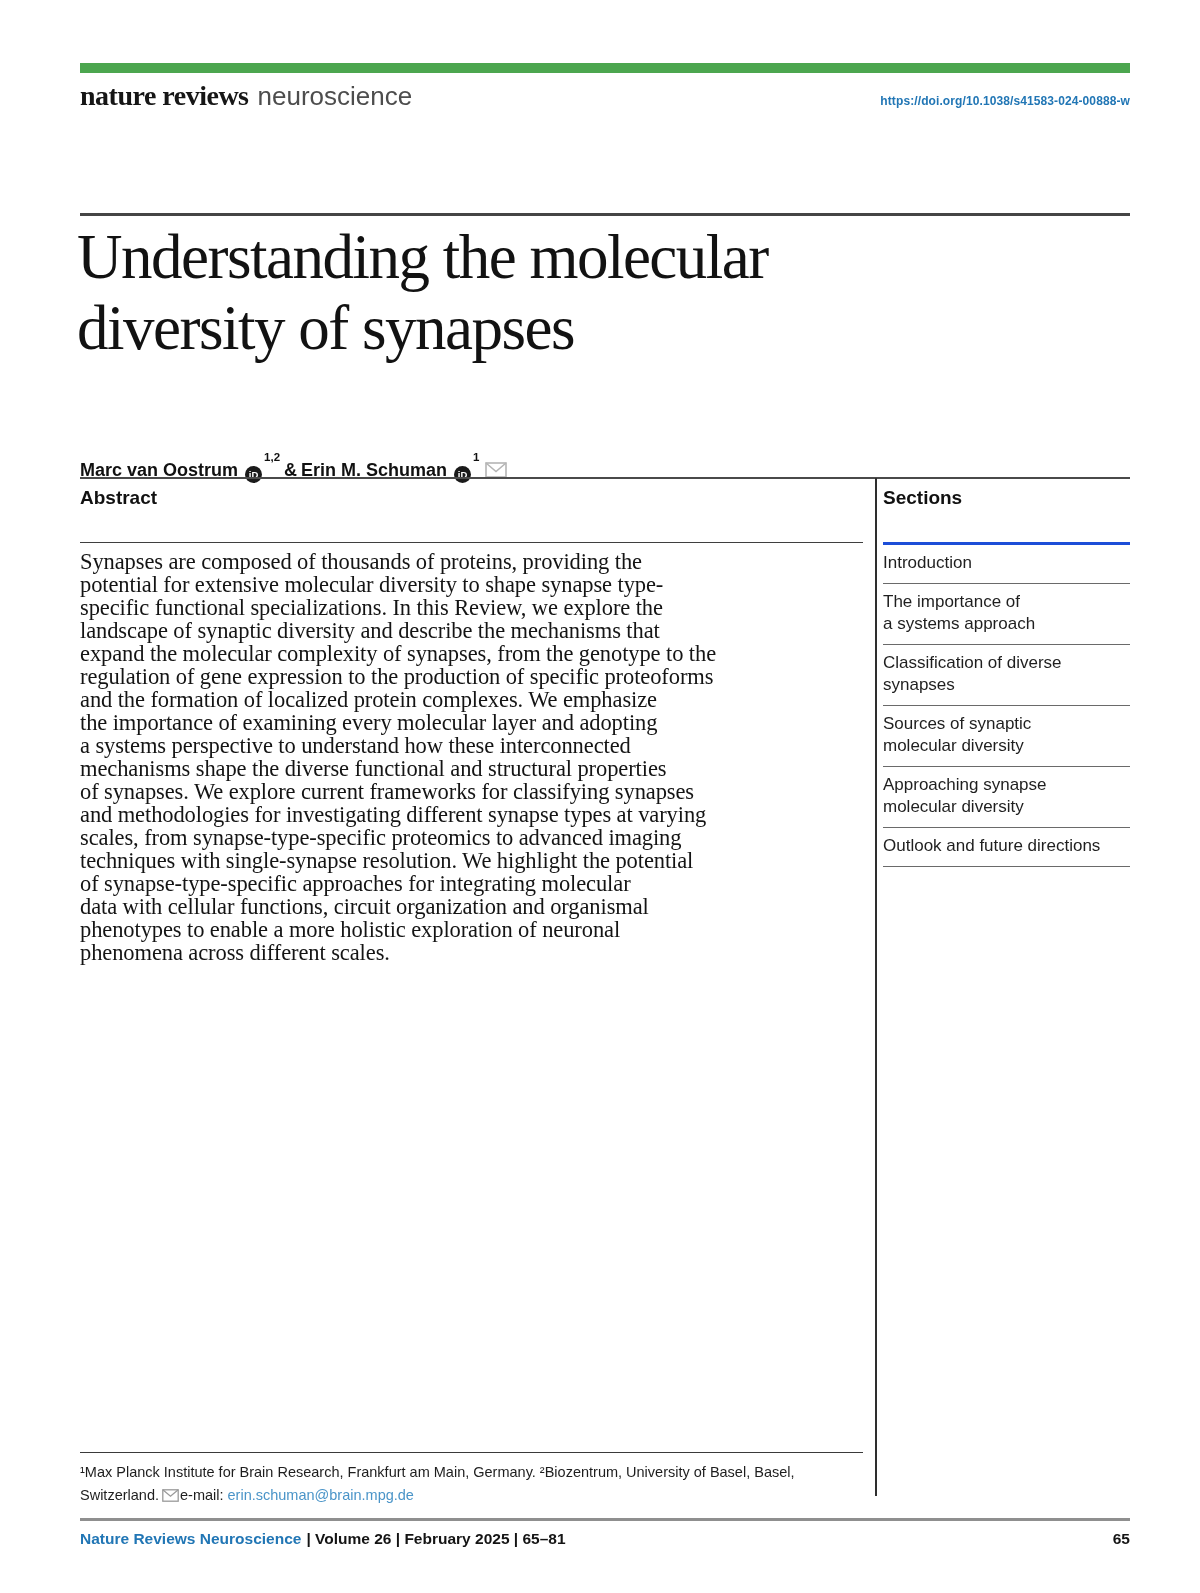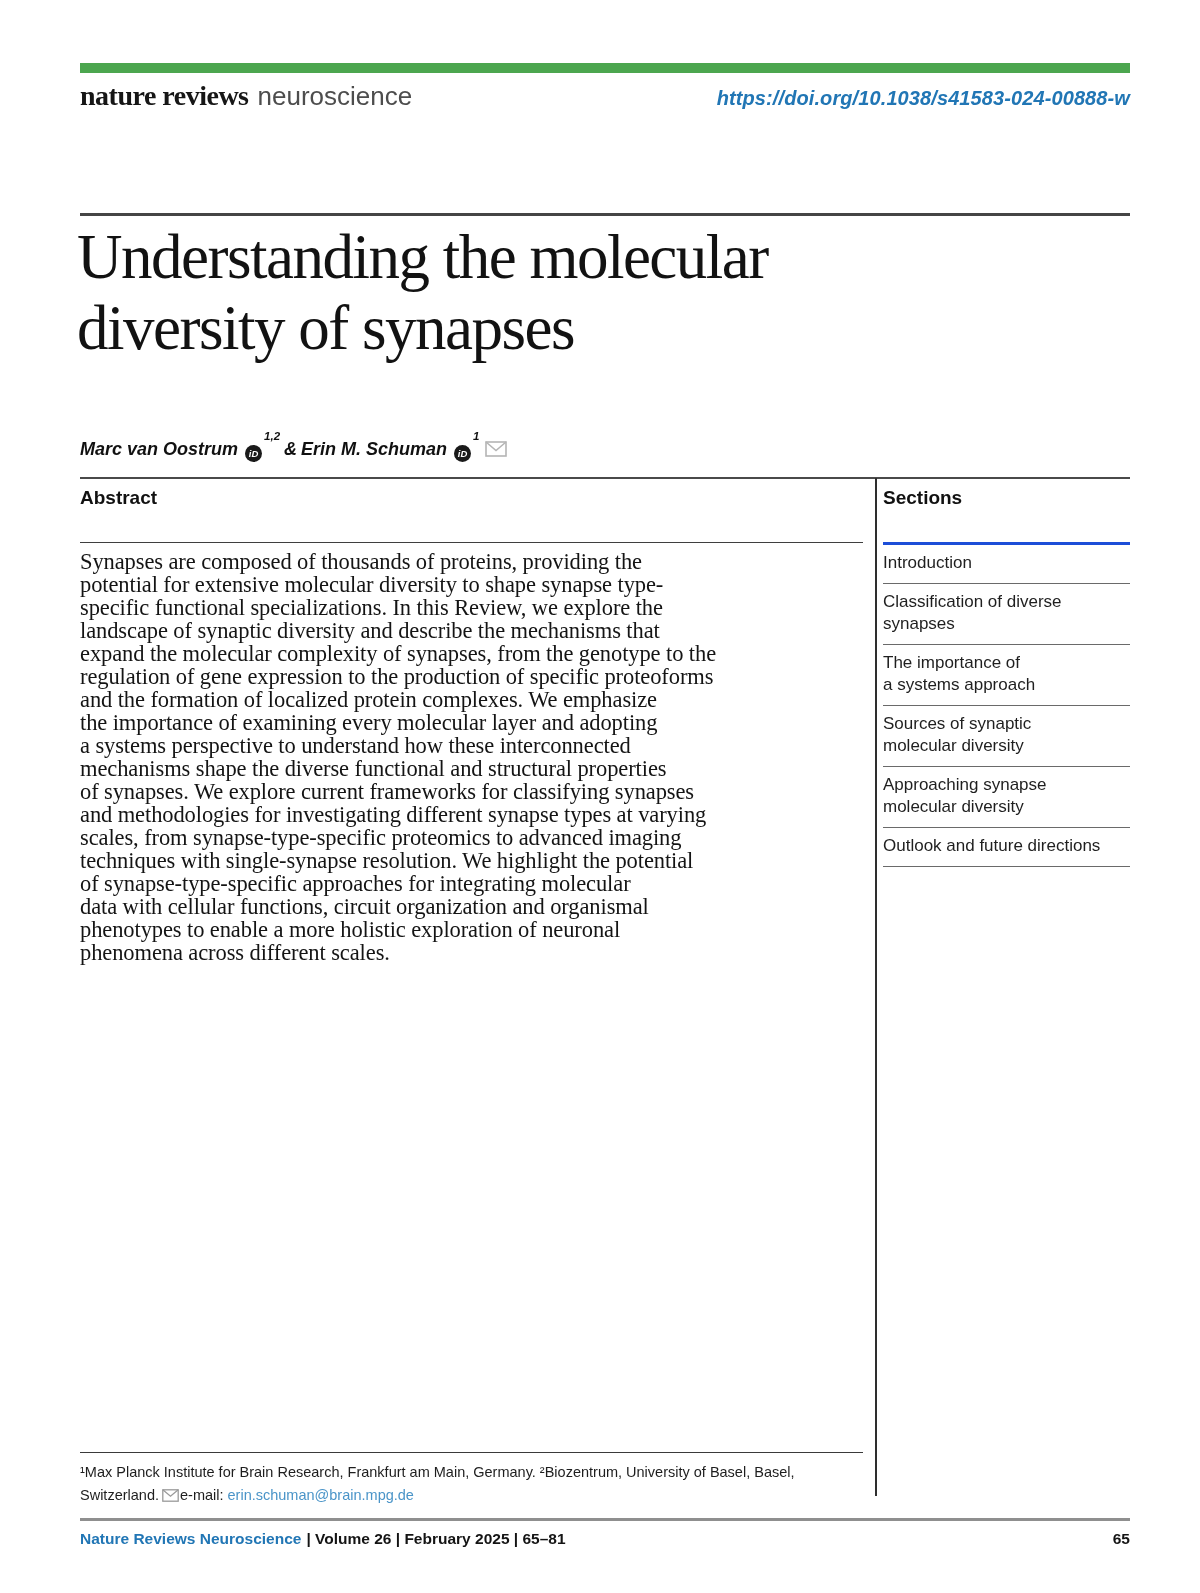--- a/index.html
+++ b/index.html
@@ -10,40 +10,40 @@
   .preline{white-space:pre-line;}
 
   
   .green-bar{position:absolute;left:80px;top:63px;width:1050px;height:10px;background:var(--brand-green,#4CA64F);}
 
   
   .masthead{position:absolute;left:80px;top:80px;width:1050px;display:flex;justify-content:space-between;align-items:baseline;}
   .logo{white-space:nowrap;}
   .logo-brand{font-family:"Liberation Serif", serif;font-weight:bold;font-size:28px;letter-spacing:-0.5px;color:#161616;}
   .logo-journal{font-size:26px;font-weight:400;color:#4d4d4d;margin-left:9px;}
-  .doi-link{font-size:20px;font-weight:bold;color:var(--link-blue,#2176B5);text-decoration:none;letter-spacing:0.1px;font-style:italic;}
+  .doi-link{font-size:12px;font-weight:bold;color:var(--link-blue,#2176B5);text-decoration:none;letter-spacing:0.1px;}
 
   
   .type-row{position:absolute;left:80px;top:184px;width:1050px;display:flex;justify-content:space-between;align-items:center;}
   .type-label{font-size:17.5px;font-weight:bold;color:#111;}
   .check-updates{display:flex;align-items:center;gap:8px;cursor:pointer;}
   .check-updates-label{font-size:15.5px;color:#141414;}
   .crossmark{width:22px;height:22px;background:#e9eaea;border-radius:5px;display:flex;align-items:center;justify-content:center;}
   .crossmark-circle{width:15px;height:15px;background:#cf4436;border-radius:50%;display:flex;align-items:center;justify-content:center;}
   .crossmark-book{width:8px;height:9px;background:#f6c33d;clip-path:polygon(0 0,100% 0,100% 100%,50% 66%,0 100%);}
 
   .rule-1{position:absolute;left:80px;top:213px;width:1050px;height:2.5px;background:#454545;}
 
   
   .title{position:absolute;left:77px;top:222px;width:1000px;
     font-family:"Liberation Serif", serif;font-weight:400;
     font-size:63px;line-height:71px;letter-spacing:-1.5px;color:#121212;margin:0;}
 
   
-  .byline{position:absolute;left:80px;top:438px;width:1000px;font-size:18px;font-weight:bold;color:#111;font-style:italic;}
+  .byline{position:absolute;left:80px;top:459px;width:1000px;font-size:18px;font-weight:bold;color:#111;}
   .orcid{display:inline-flex;width:17px;height:17px;border-radius:50%;background:#1a1a1a;color:#fff;
     font-size:9.5px;font-weight:bold;align-items:center;justify-content:center;margin:0 2px 0 7px;vertical-align:-2px;}
   .affil-sup{font-size:11.5px;font-weight:bold;position:relative;top:-8px;}
   .byline .joiner{margin:0 4px;}
   .env-icon{vertical-align:-2px;margin-left:6px;}
 
   .rule-2{position:absolute;left:80px;top:477px;width:1050px;height:2px;background:#4a4a4a;}
   .v-divider{position:absolute;left:875px;top:478px;width:1.5px;height:1018px;background:#2e2e2e;}
 
   
@@ -121,24 +121,24 @@
 of synapse-type-specific approaches for integrating molecular
 data with cellular functions, circuit organization and organismal
 phenotypes to enable a more holistic exploration of neuronal
 phenomena across different scales.</p>
   </div>
 
   <div class="col-right">
     <h2 class="col-heading">Sections</h2>
     <div class="toc-list">
       <div class="toc-item preline">Introduction</div>
+      <div class="toc-item preline">The importance of
+a systems approach</div>
       <div class="toc-item preline">Classification of diverse
 synapses</div>
-      <div class="toc-item preline">The importance of
-a systems approach</div>
       <div class="toc-item preline">Sources of synaptic
 molecular diversity</div>
       <div class="toc-item preline">Approaching synapse
 molecular diversity</div>
       <div class="toc-item preline">Outlook and future directions</div>
     </div>
   </div>
 
   <div class="footnote">
     <span>¹Max Planck Institute for Brain Research, Frankfurt am Main, Germany. ²Biozentrum, University of Basel, Basel, Switzerland.</span><svg class="env-small" width="17" height="13" viewBox="0 0 17 13">

